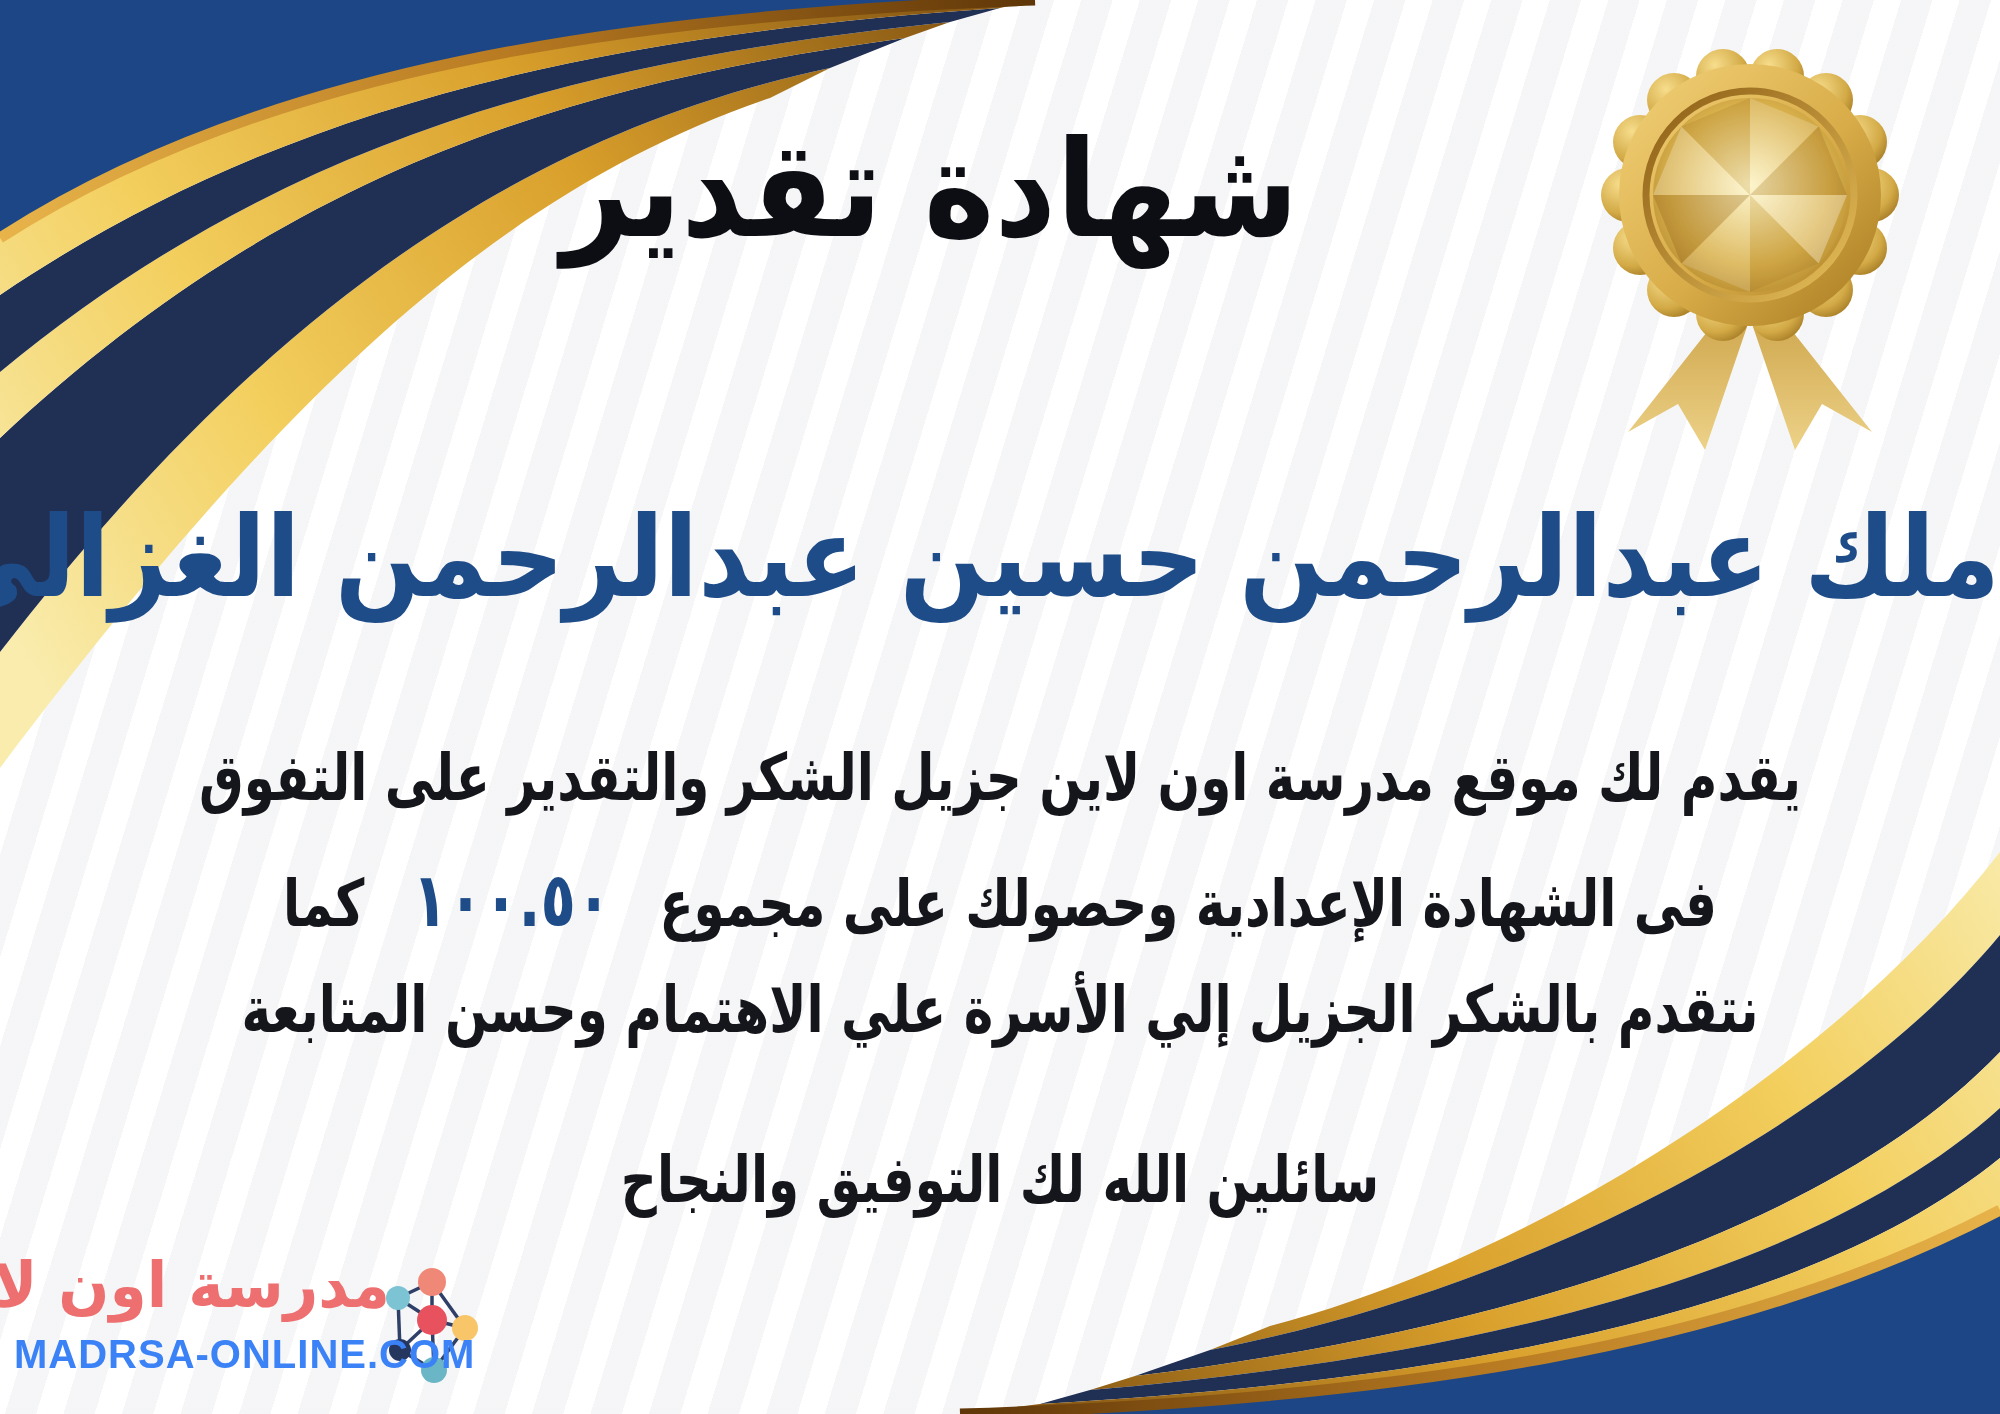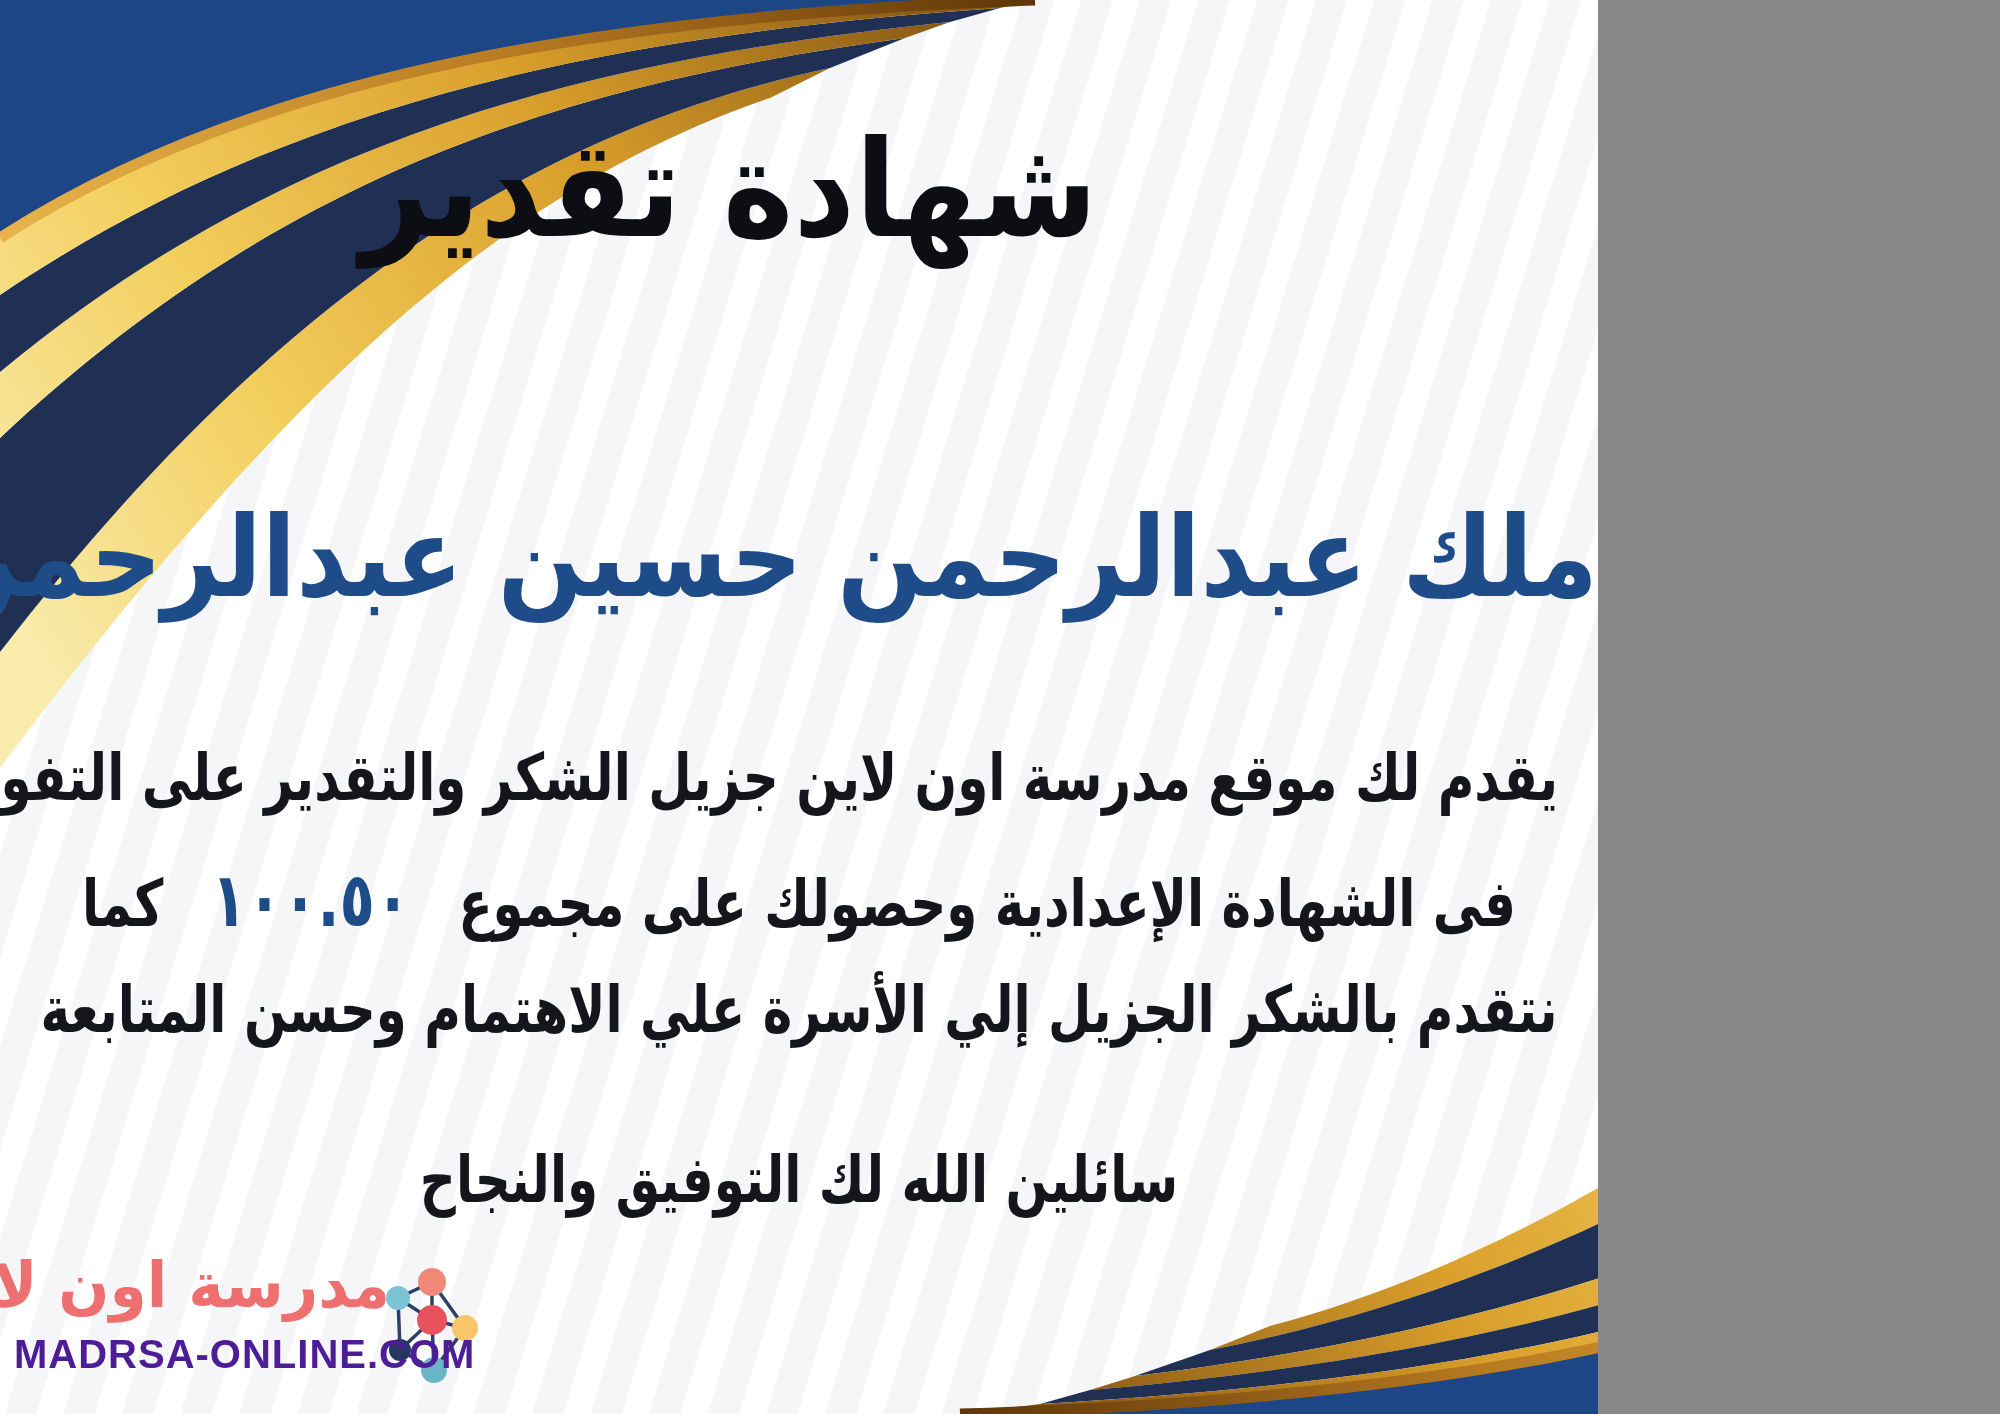--- a/index.html
+++ b/index.html
@@ -1,17 +1,17 @@
 <!DOCTYPE html>
 <html lang="ar"><head>
 <meta charset="utf-8">
 <style>
   html,body{margin:0;padding:0;background:#888;}
   .page{
-    position:relative;width:1598px;height:1414px;overflow:hidden;
+    position:relative;width:2000px;height:1414px;overflow:hidden;
     background:#ffffff;
     font-family:"DejaVu Sans",sans-serif;
   }
   .page::before{
     content:"";position:absolute;inset:0;
     background:repeating-linear-gradient(107deg,
       rgba(255,255,255,0) 0 26px,
       rgba(30,40,70,0.045) 26px 56px);
     pointer-events:none;
   }
@@ -40,21 +40,21 @@
     color:#1e4c89;font-size:58px;font-weight:bold;margin:0 48px;
   }
   .logo-ar{
     left:26px;top:1248px;width:364px;
     font-size:60px;font-weight:bold;color:#ee6f6f;
     transform:scaleY(1.05);transform-origin:50% 0;
   }
   .logo-en{
     left:14px;top:1332px;width:396px;direction:ltr;
     font-family:"Liberation Sans",sans-serif;
-    font-size:40px;font-weight:bold;color:#4c1d95;letter-spacing:1px;
+    font-size:40px;font-weight:bold;color:#3b82f6;letter-spacing:1px;
   }
 </style>
 </head>
 <body>
 
 <div class="page">
 
   <svg class="deco" viewBox="0 0 2000 1414">
     <defs>
       <linearGradient id="bronzeTL" gradientUnits="userSpaceOnUse" x1="1035" y1="0" x2="0" y2="238">

